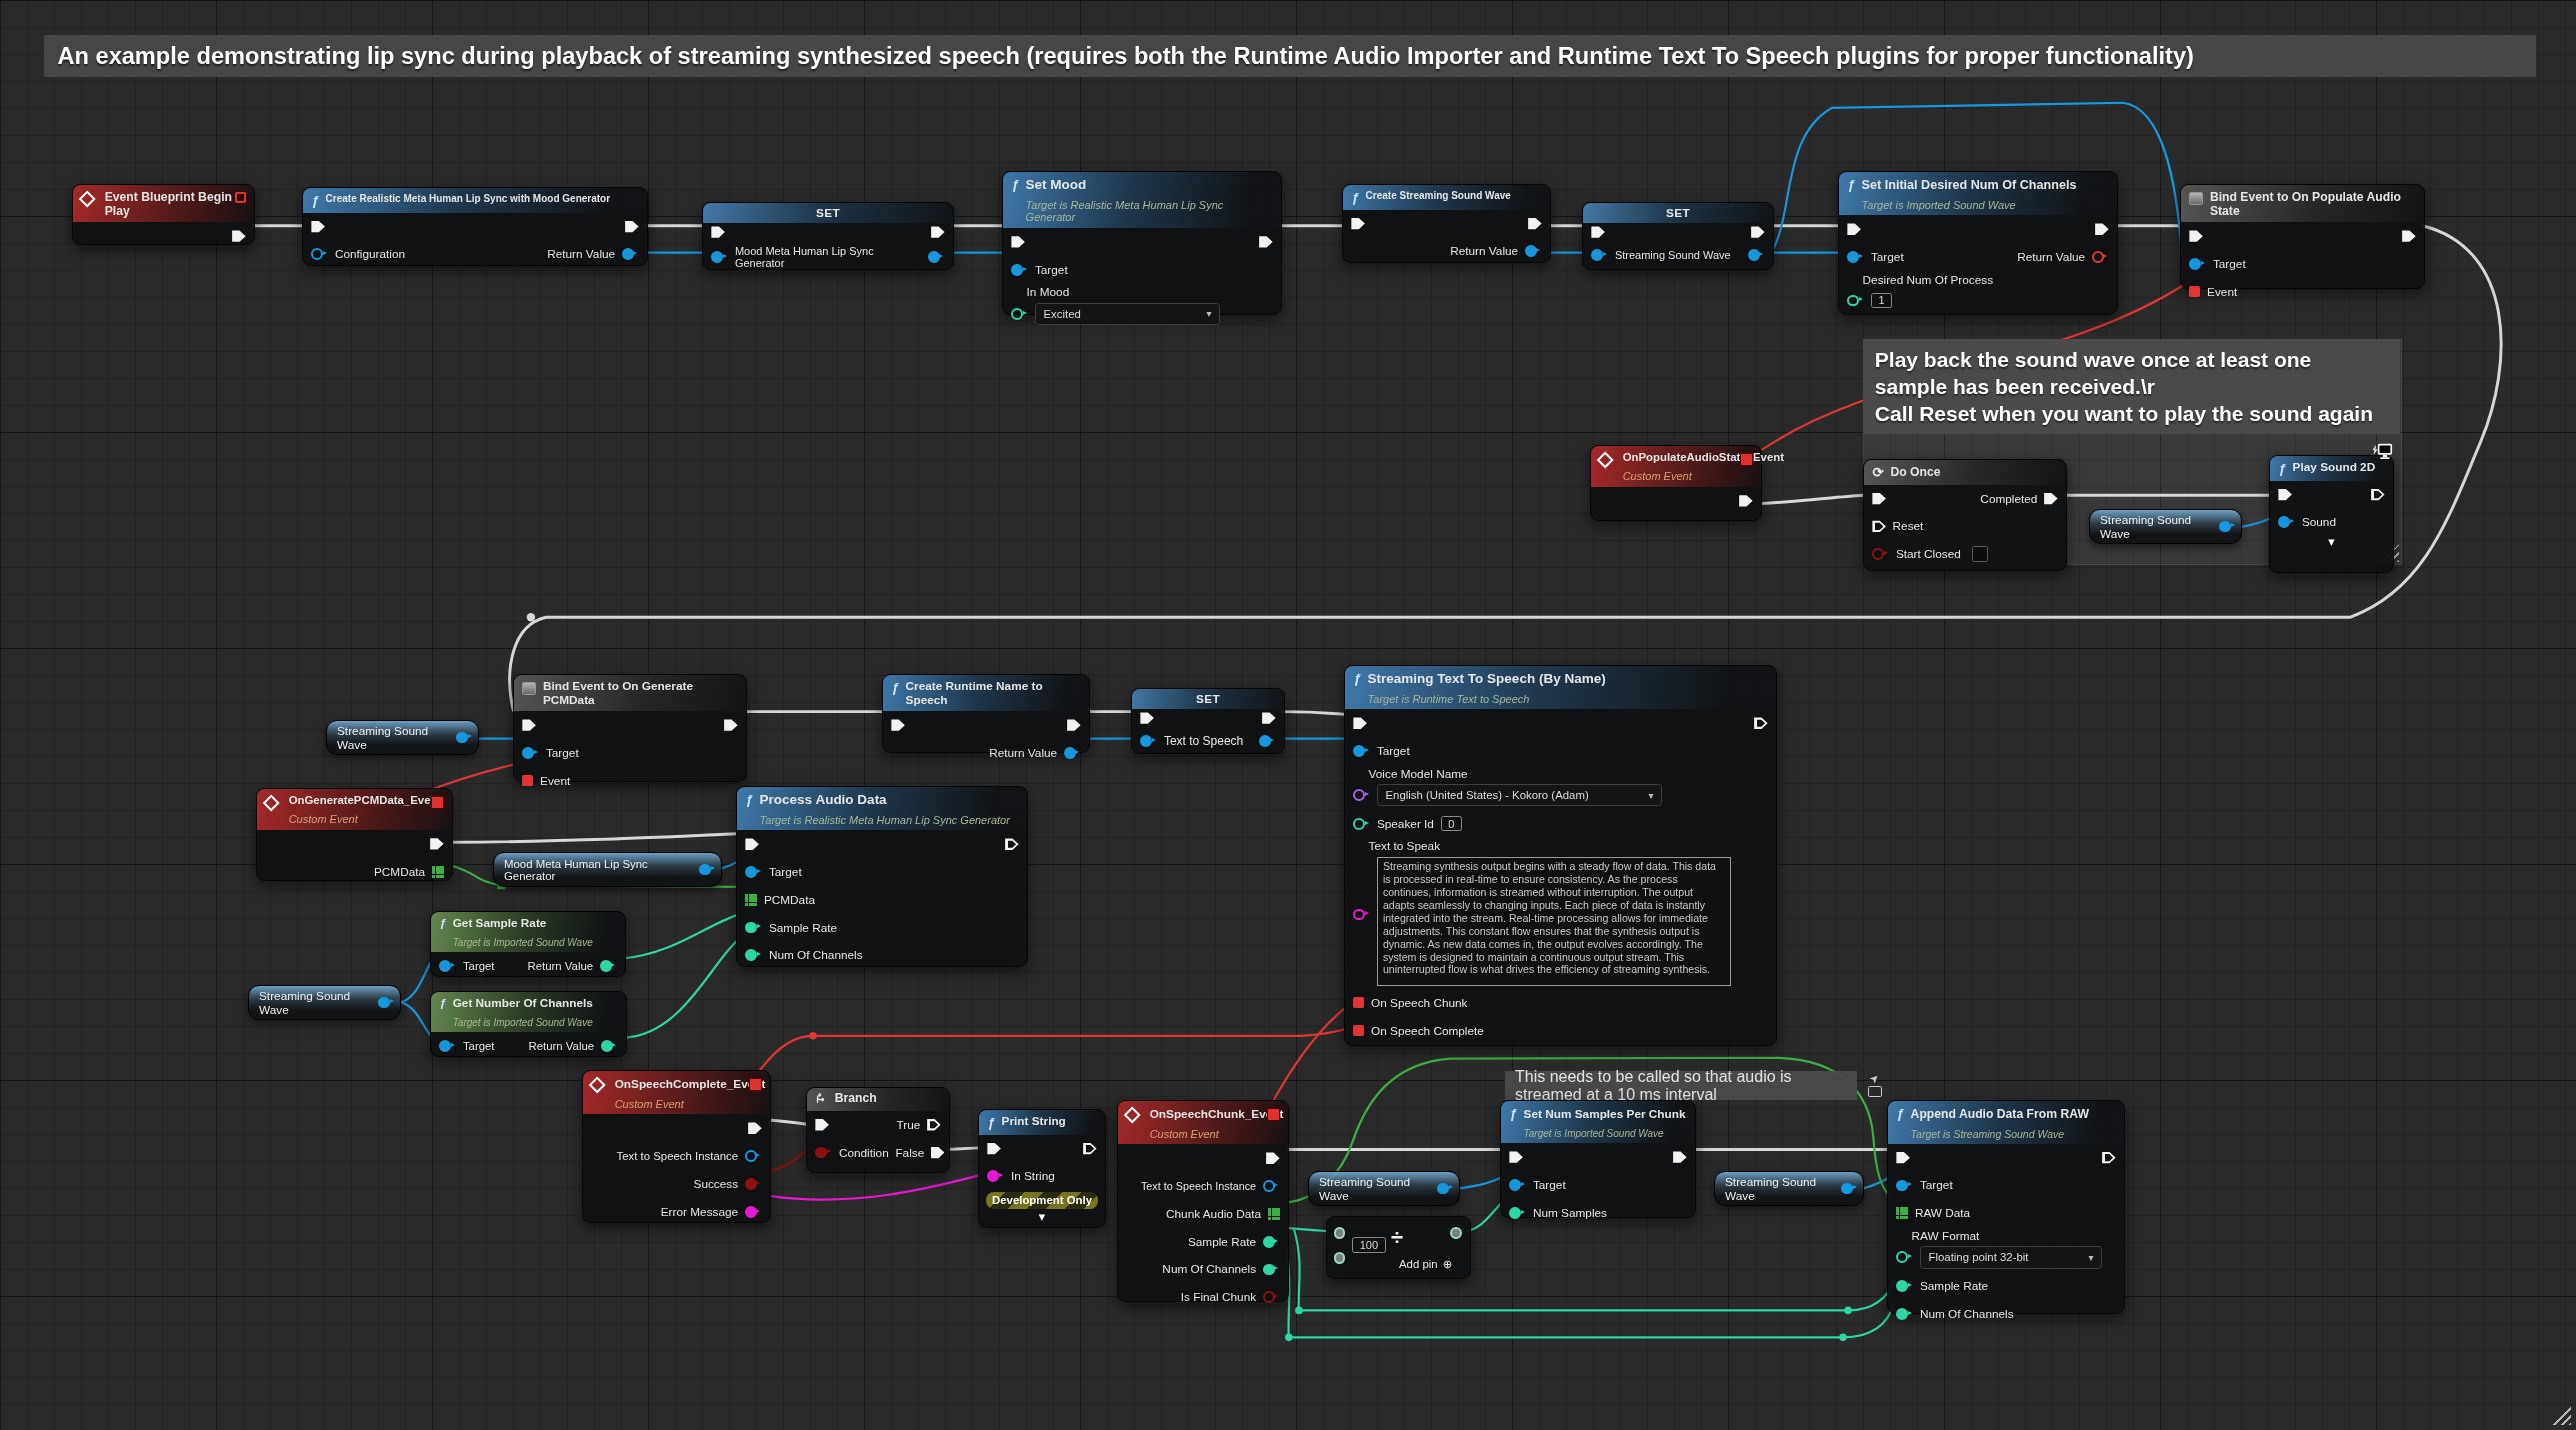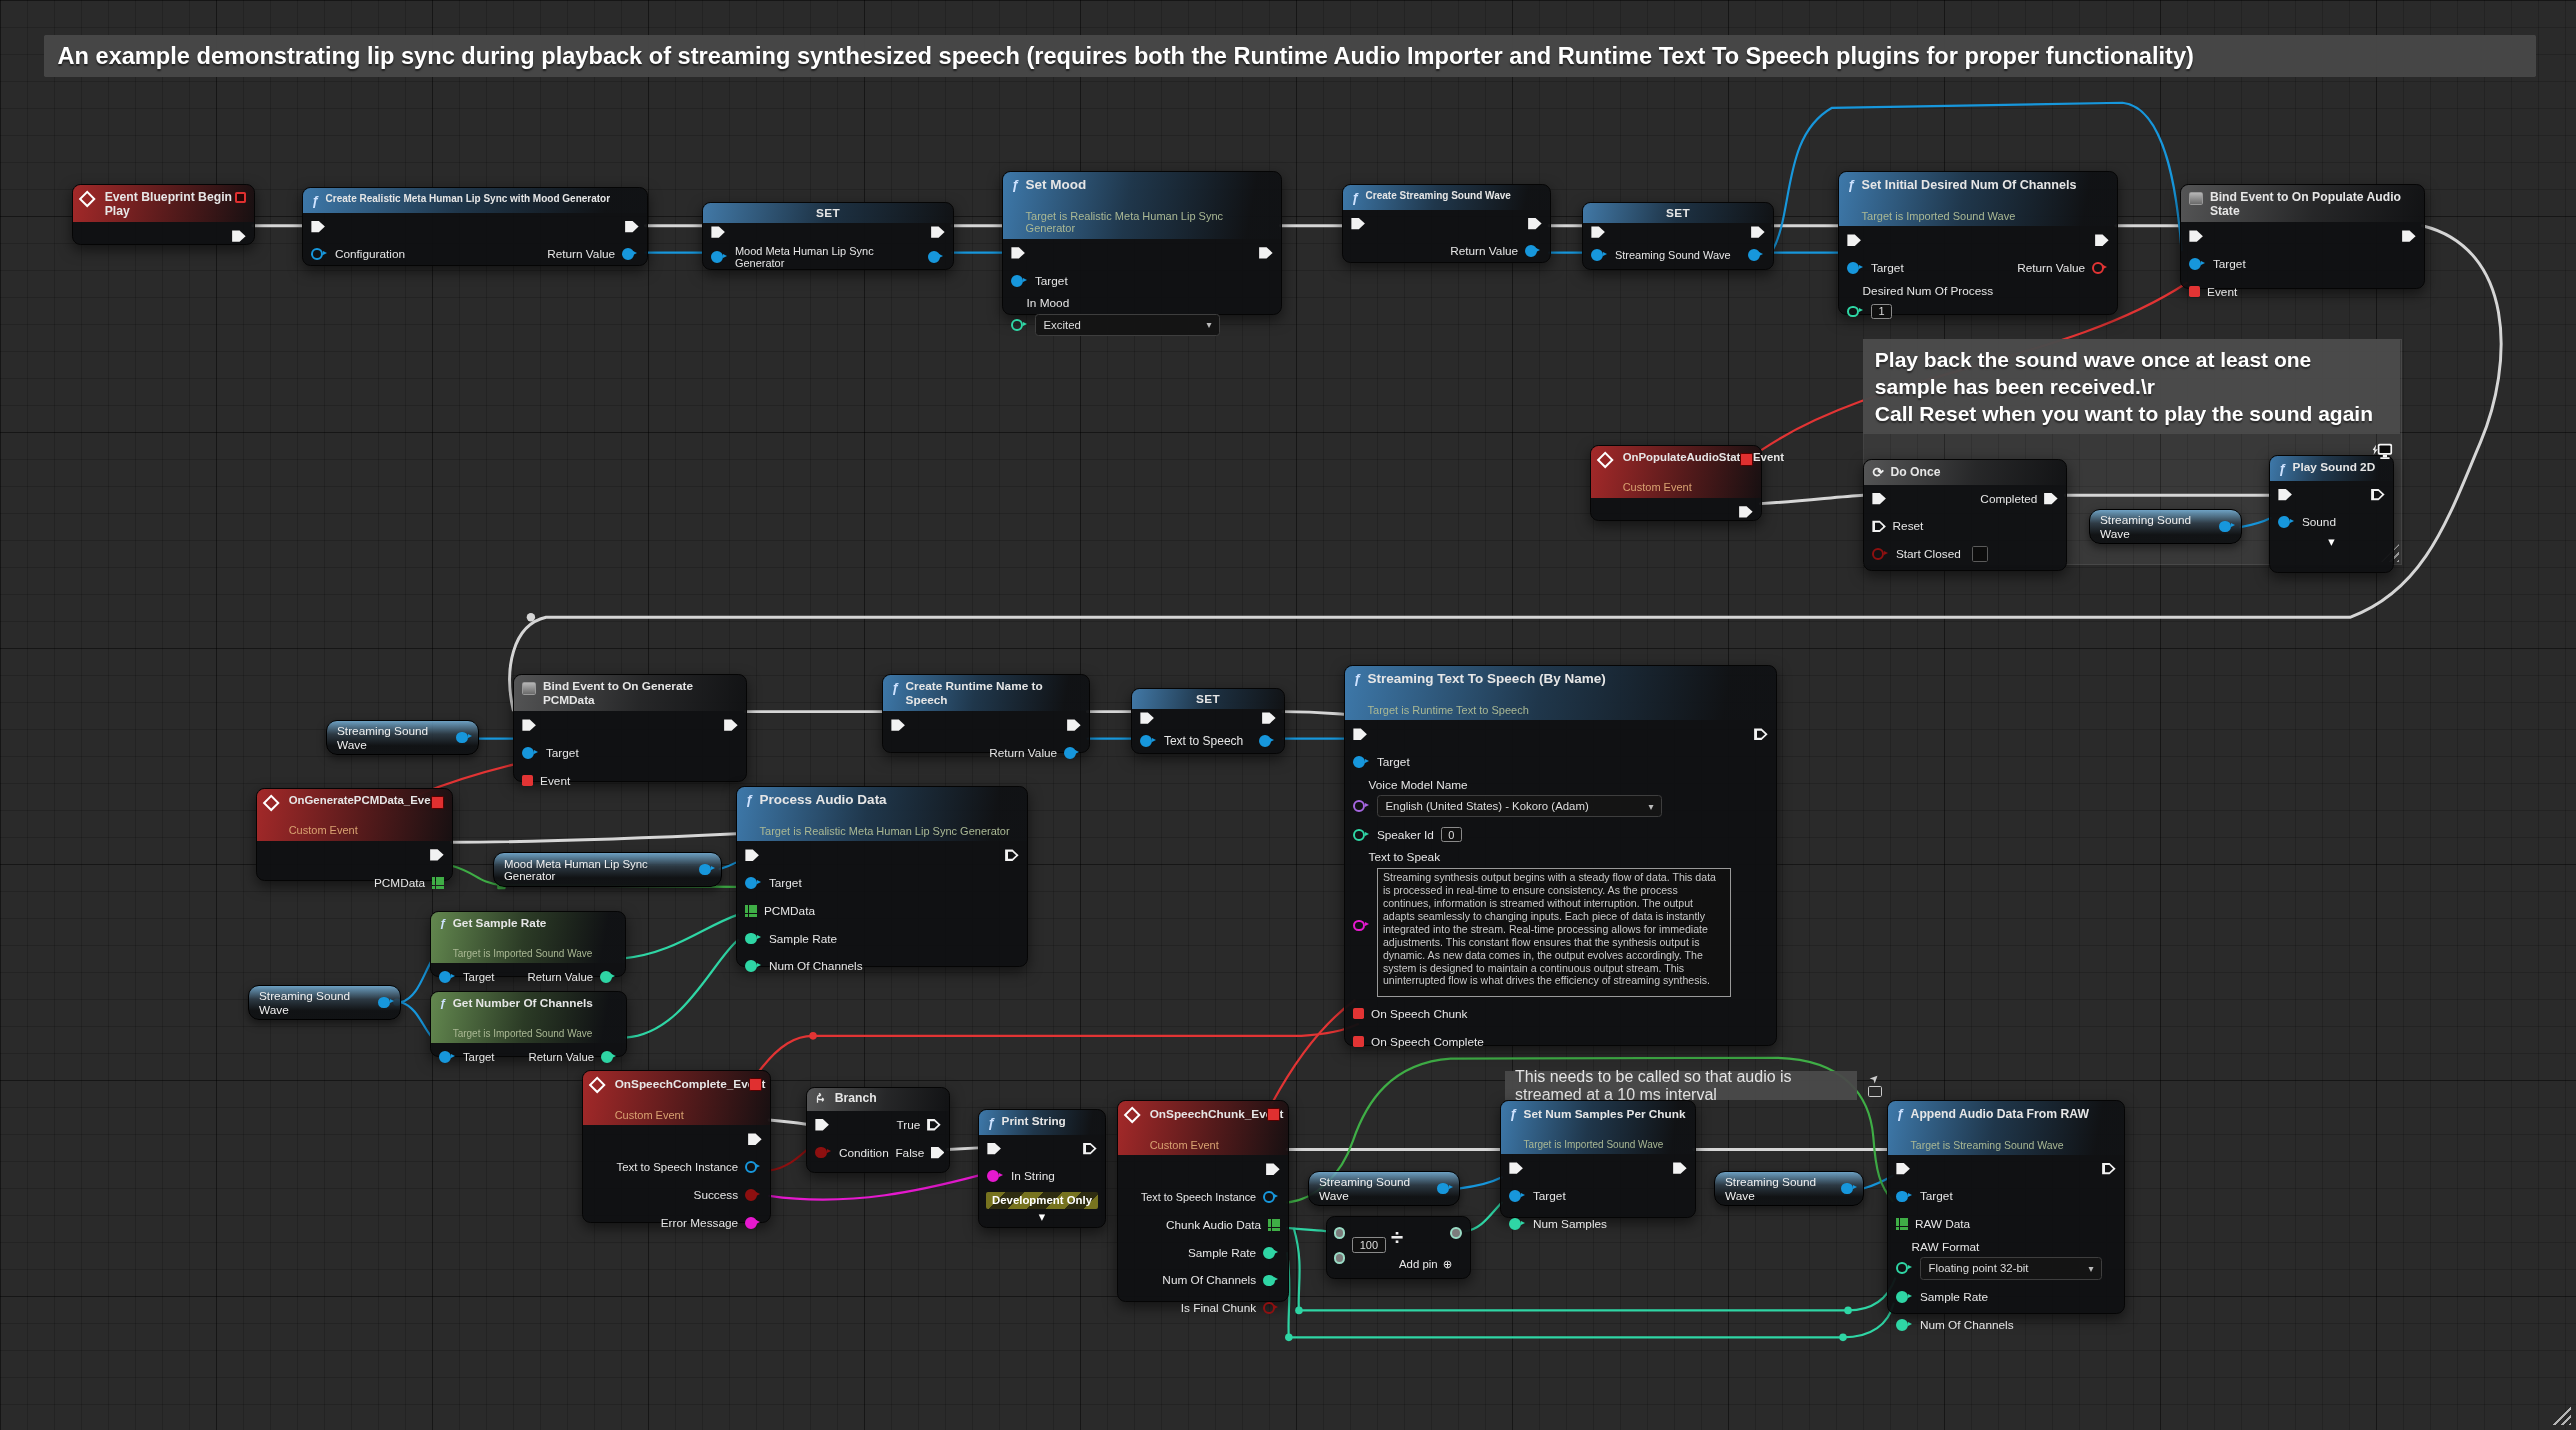--- a/index.html
+++ b/index.html
@@ -11,21 +11,21 @@
       linear-gradient(90deg,rgba(0,0,0,.38) 0.8px,transparent 0.8px),
       linear-gradient(rgba(0,0,0,.16) 0.8px,transparent 0.8px),
       linear-gradient(90deg,rgba(0,0,0,.16) 0.8px,transparent 0.8px);
     background-size:216px 216px,216px 216px,27px 27px,27px 27px;}
   .topbar{position:absolute;left:44px;top:35px;width:2492px;height:42px;background:rgba(72,72,72,.96);
     display:flex;align-items:center;padding:0 13.5px;box-sizing:border-box;font-size:23.6px;font-weight:bold;color:#fff;
     text-shadow:0 1.7px 1.7px rgba(0,0,0,.6);z-index:2;border-radius:1.7px}
   .node{position:absolute;background:rgba(15,16,18,.95);border:0.8px solid #050505;border-radius:8.4px;
     box-shadow:0 5px 13.5px rgba(0,0,0,.55);z-index:2;color:#e6e6e6;font-size:11.8px}
   .hdr{border-radius:7.6px 7.6px 0 0;padding:5px 8.4px 4.2px;font-weight:bold;font-size:13.5px;display:flex;align-items:flex-start;gap:6.7px;line-height:1.15;position:relative}
-  .hdr .sub{display:block;font-weight:normal;font-size:11px;color:#aab894;margin-top:17px}
+  .hdr .sub{display:block;font-weight:normal;font-style:italic;font-size:11px;color:#aab894;margin-top:6px}
   .hdr-fn{background:linear-gradient(100deg,rgba(64,126,178,.95),rgba(44,86,122,.55) 45%,rgba(22,28,34,.12) 88%)}
   .hdr-pure{background:linear-gradient(100deg,rgba(106,146,84,.92),rgba(70,100,56,.5) 48%,rgba(22,28,34,.1) 88%)}
   .hdr-event{background:linear-gradient(100deg,rgba(170,42,42,.96),rgba(128,32,32,.62) 55%,rgba(45,13,13,.25))}
   .hdr-event .sub{color:#d8a271}
   .hdr-macro{background:linear-gradient(100deg,rgba(130,130,130,.6),rgba(75,75,75,.38) 55%,rgba(32,32,32,.1))}
   .hdr-set{background:linear-gradient(100deg,rgba(70,130,180,.92),rgba(42,82,116,.5) 50%,rgba(22,28,34,.15));
     border-radius:7.6px 7.6px 0 0;text-align:center;padding:3.4px 0 2.5px;font-weight:bold;font-size:11.8px;letter-spacing:0.4px}
   .row{display:flex;align-items:center;gap:6.7px;padding:3.4px 8.4px;min-height:21px;position:relative}
   .row.out{justify-content:flex-end;text-align:right}
   .row.split{justify-content:space-between}
@@ -54,21 +54,21 @@
     display:flex;align-items:center;justify-content:center;gap:6.7px;padding:0 10px;box-sizing:border-box;
     color:#f0f0f0;font-size:12.6px;box-shadow:0 3.4px 8.4px rgba(0,0,0,.5)}
   .pill .p-c{margin-right:0}
   .hdr-redsq{position:absolute;right:7.6px;top:6.7px;width:11px;height:11px;background:#e03030;border:0.8px solid #500;border-radius:1.7px}
   .hdr-redsq.outlined{background:#2a0505;border:2.5px solid #e03030;width:7.6px;height:7.6px}
   .ic-evt{width:8.4px;height:8.4px;border:2.1px solid #fff;transform:rotate(45deg);margin:3.4px 4.2px 0 0;flex:0 0 auto}
   .ic-f{font-style:italic;color:#cfe3ff;font-weight:bold;flex:0 0 auto}
   .ic-bind{width:11.8px;height:11.8px;border-radius:1.7px;border:0.8px solid #999;background:linear-gradient(#b5b5b5,#6a6a6a);flex:0 0 auto;margin-top:1.7px}
   .ic-loop{color:#eee;font-weight:bold;flex:0 0 auto}
   .devonly{margin:1.7px 6.7px;padding:2.5px 0;text-align:center;font-weight:bold;font-size:11.4px;color:#fff;
-    background:repeating-linear-gradient(135deg,#77731f 0 13.5px,#2e2c10 13.5px 27px);border-radius:2px}
+    background:repeating-linear-gradient(135deg,#77731f 0 13.5px,#2e2c10 13.5px 27px);border-radius:8px}
   .chevrow{text-align:center;color:#fff;font-size:12.6px;padding:0 0 2.5px;line-height:1}
   .comment-title{position:absolute;z-index:1;background:rgba(74,74,74,.97);color:#fff;font-weight:bold;
     font-size:21px;line-height:1.3;padding:6.7px 11.8px;box-sizing:border-box;text-shadow:0 1.7px 1.7px rgba(0,0,0,.5)}
   .comment-body{position:absolute;z-index:0;background:rgba(255,255,255,.07);border:0.8px solid rgba(255,255,255,.08)}
   .rsz{position:absolute;right:1.7px;bottom:1.7px;width:18.5px;height:18.5px;
     background:repeating-linear-gradient(135deg,#b5b5b5 0 2.1px,transparent 2.1px 5.9px);
     clip-path:polygon(100% 0,100% 100%,0 100%)}
   .mini-comment{position:absolute;z-index:2;background:rgba(74,74,74,.95);color:#e4e4e4;font-size:16px;
     display:flex;align-items:center;padding:0 10px;box-sizing:border-box}
   .mini-ics{position:absolute;right:-25px;top:1.7px;display:flex;flex-direction:column;gap:2.5px;align-items:center}

